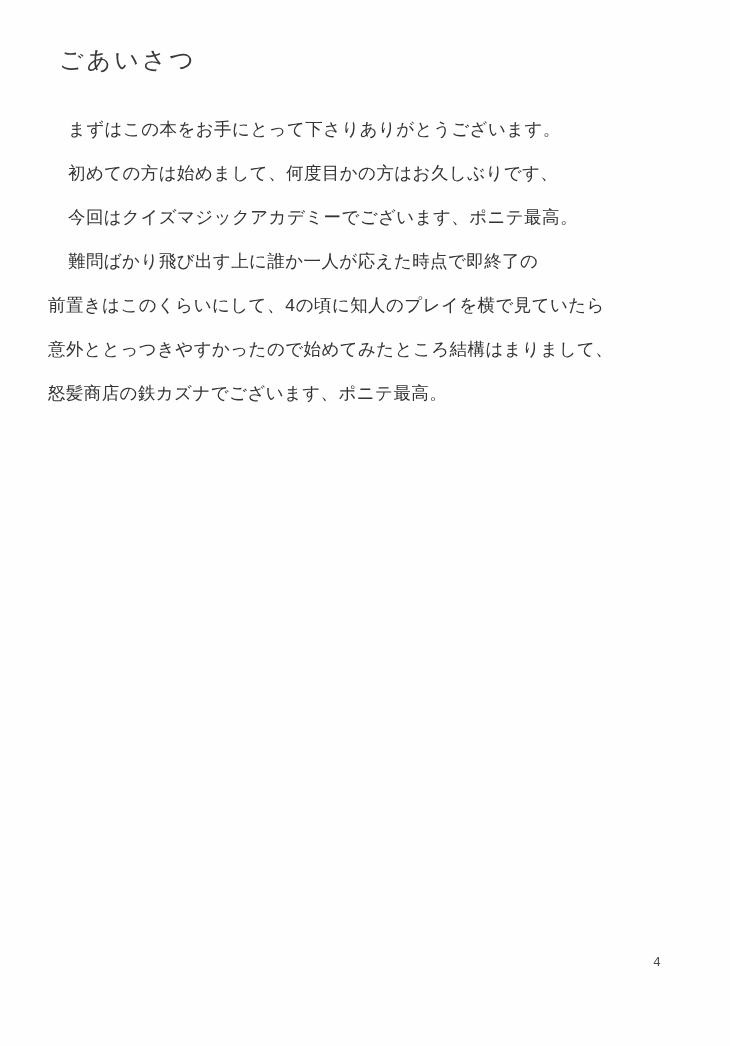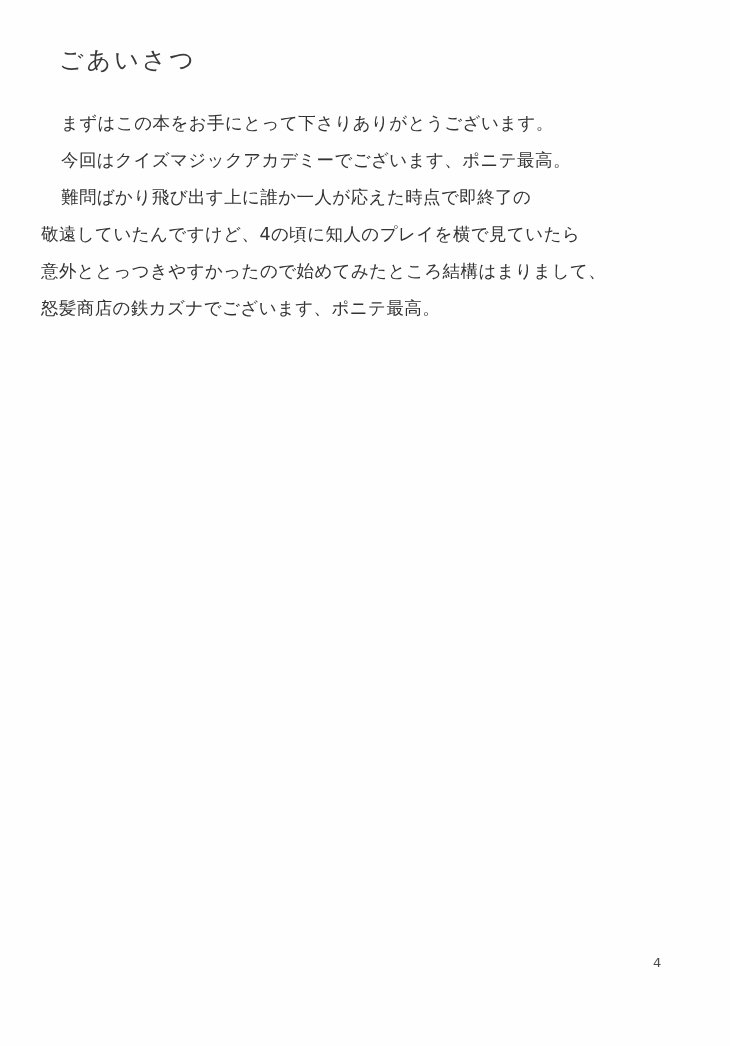--- a/index.html
+++ b/index.html
@@ -15,20 +15,21 @@
     color: #2b2b2b;
     overflow: hidden;
   }
   .page {
     position: absolute;
     left: 0;
     top: 0;
     width: 730px;
     height: 1046px;
     background: #fefefe;
+    font-family: Liberation Mono, monospace;
   }
   .title {
     position: absolute;
     left: 59px;
     top: 44px;
     font-size: 24px;
     letter-spacing: 3px;
     color: #3a3a3a;
     font-weight: 400;
     white-space: nowrap;
@@ -37,21 +38,21 @@
     position: absolute;
     left: 41px;
     top: 105px;
     width: 640px;
     font-size: 17.5px;
     line-height: 37px;
     color: #333333;
     letter-spacing: 0.4px;
   }
   .body-text p {
-    margin: 0;
+    margin: 7px;
     white-space: pre-wrap;
   }
   .indent {
     text-indent: 20px;
   }
   .page-number {
     position: absolute;
     left: 653px;
     top: 955px;
     font-size: 13px;
@@ -60,22 +61,23 @@
 </style>
 </head>
 <body>
 
 <div class="page">
 
   <div class="title">ごあいさつ</div>
 
   <div class="body-text">
     <p class="indent">まずはこの本をお手にとって下さりありがとうございます。</p>
+    <p class="indent">初めての方は始めまして、何度目かの方はお久しぶりです、</p>
     <p class="indent">今回はクイズマジックアカデミーでございます、ポニテ最高。</p>
     <p class="indent">難問ばかり飛び出す上に誰か一人が応えた時点で即終了の</p>
-    <p>敬遠していたんですけど、4の頃に知人のプレイを横で見ていたら</p>
+    <p>前置きはこのくらいにして、4の頃に知人のプレイを横で見ていたら</p>
     <p>意外ととっつきやすかったので始めてみたところ結構はまりまして、</p>
     <p>怒髪商店の鉄カズナでございます、ポニテ最高。</p>
   </div>
 
   <div class="page-number">4</div>
 
 </div>
 
 </body></html>

